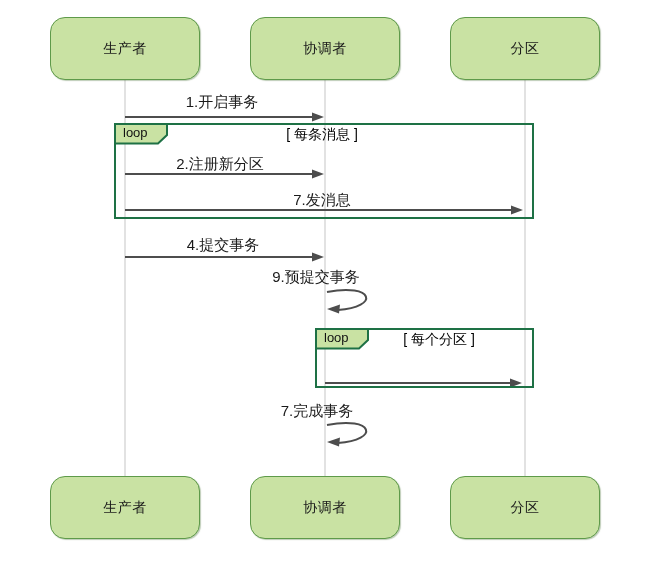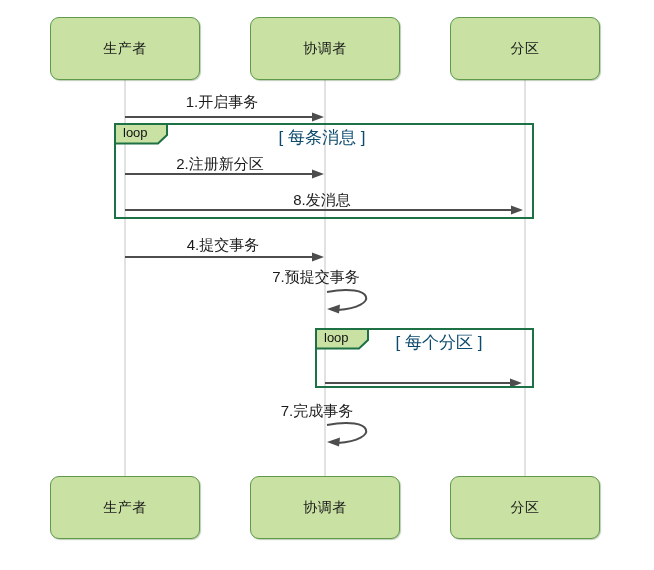--- a/index.html
+++ b/index.html
@@ -8,38 +8,38 @@
     font-family:"Liberation Sans","DejaVu Sans",sans-serif;color:#1a1a1a;overflow:hidden;
   }
   .lifeline{
     position:absolute;top:80px;height:396px;width:2px;
     background:var(--lifeline,#e2e2e2);
   }
   .participant{
     position:absolute;width:150px;height:63px;box-sizing:border-box;
     background:var(--participant-fill,#c9e2a3);
     border:1.5px solid var(--participant-border,#5e9a4a);
-    border-radius:9px;
+    border-radius:15px;
     box-shadow:1px 1px 1px rgba(70,110,50,.35);
     display:flex;align-items:center;justify-content:center;
     font-size:14px;letter-spacing:.5px;
   }
   .arrows{position:absolute;left:0;top:0;pointer-events:none;}
   .fragment{
     position:absolute;box-sizing:border-box;
     border:2px solid var(--fragment-border,#1e7145);
     background:transparent;
   }
   .loop-tab{position:absolute;left:-2px;top:-2px;width:58px;height:28px;}
   .loop-tab .tab-label{
     position:absolute;left:9px;top:2px;font-size:13px;color:#111;
   }
   .guard{
     position:absolute;transform:translateX(-50%);white-space:nowrap;
-    font-size:17px;color:#0c4a6e;
+    font-size:14px;color:#000000;
   }
   .msg-label{
     position:absolute;transform:translateX(-50%);white-space:nowrap;
     font-size:15px;color:#1a1a1a;
   }
 </style>
 </head>
 <body>
 
 <div class="canvas">
@@ -116,18 +116,18 @@
       <svg width="58" height="22" viewBox="0 0 58 22">
         <path d="M1,1 H53 V12 L44,20.5 H1 Z" fill="#c9e2a3" stroke="#1e7145" stroke-width="2"></path>
       </svg>
       <span class="tab-label">loop</span>
     </div>
   </div>
   <div class="guard" style="left:422px;top:331px;padding-left:34px;">[ 每个分区 ]</div>
 
   <div class="msg-label" style="left:222px;top:93px;">1.开启事务</div>
   <div class="msg-label" style="left:220px;top:155px;">2.注册新分区</div>
-  <div class="msg-label" style="left:322px;top:191px;">8.发消息</div>
+  <div class="msg-label" style="left:322px;top:191px;">7.发消息</div>
   <div class="msg-label" style="left:223px;top:236px;">4.提交事务</div>
-  <div class="msg-label" style="left:316px;top:268px;">7.预提交事务</div>
+  <div class="msg-label" style="left:316px;top:268px;">9.预提交事务</div>
   <div class="msg-label" style="left:317px;top:402px;">7.完成事务</div>
 
 </div>
 
 </body></html>

